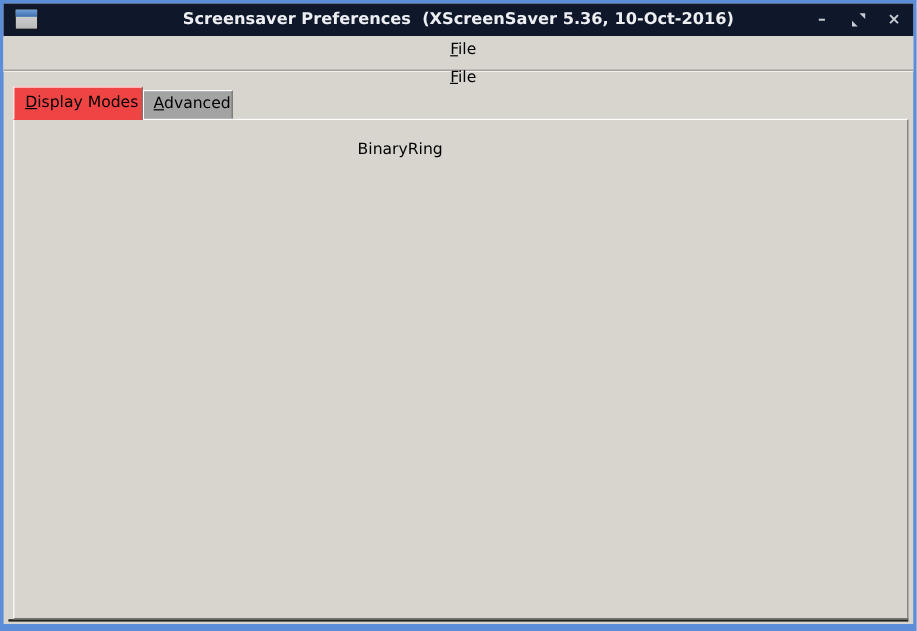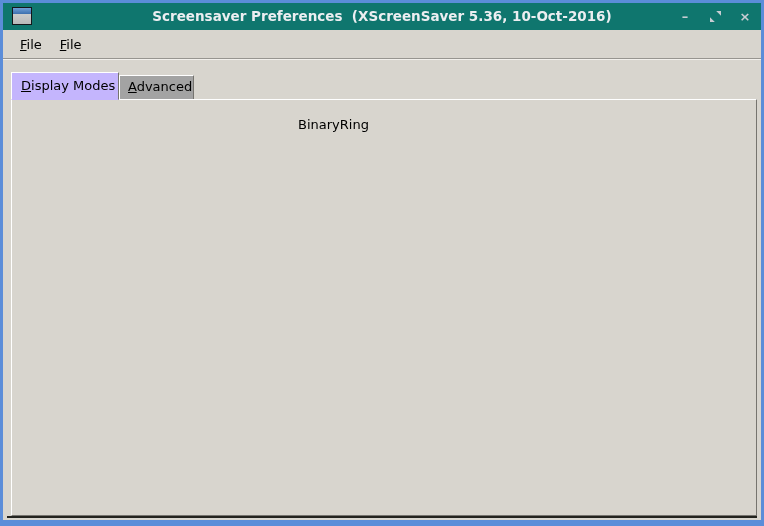--- a/index.html
+++ b/index.html
@@ -3,44 +3,44 @@
 <meta charset="utf-8">
 <style>
   * { margin:0; padding:0; box-sizing:border-box; }
   html,body { width:764px; height:526px; overflow:hidden; }
   body { font-family:"DejaVu Sans","Liberation Sans",sans-serif; font-size:13px; color:#000; }
 
   .screen { position:relative; width:764px; height:526px; background:#5b8dd9; }
   .win { position:absolute; left:3px; top:3px; width:758px; height:517px; background:#d8d5ce; }
 
   
-  .titlebar { position:absolute; left:0; top:0; width:758px; height:27px; background:#0f766e; }
+  .titlebar { position:absolute; left:0; top:0; width:758px; height:27px; background:#0f172a; }
   .titlebar .app-icon { position:absolute; left:9px; top:4px; width:20px; height:18px;
       background:linear-gradient(#d8d8d8,#b9b9b9); border:1px solid #14161a; }
   .titlebar .app-icon::before { content:""; position:absolute; left:0; top:0; width:18px; height:6px;
       background:linear-gradient(#6f9fd8,#3d6fae); }
   .title-text { position:absolute; left:0; top:0; width:100%; height:27px; line-height:27px;
       text-align:center; color:#eceef1; font-weight:bold; font-size:13.5px; white-space:pre; }
   .win-controls { position:absolute; right:8px; top:0; height:27px; display:flex; align-items:center; gap:14px; }
   .wc-btn { width:16px; height:16px; display:flex; align-items:center; justify-content:center;
       color:#c9cdd3; font-weight:bold; font-size:13px; cursor:default; }
   .wc-min { letter-spacing:0; }
 
   
   .menubar { position:absolute; left:0; top:27px; width:758px; height:29px; background:#d8d5ce;
-      border-bottom:1px solid #979590; box-shadow:0 1px 0 #f2f0ec; display:flex; align-items:center; padding-left:8px; }
+      border-bottom:1px solid #979590; box-shadow:0 1px 0 #f2f0ec; display:flex; align-items:center; padding-left:8px;flex-direction:column; }
   .menu-item { padding:4px 9px; }
 
   
   .mn { display:inline-block; }
   .mn::first-letter { text-decoration:underline; }
 
   
   .tab { position:absolute; border:1px solid; border-color:#ffffff #76746f transparent #ffffff; }
-  .tab-active { left:8px; top:69px; width:108px; height:28px; background:#c4b5fd; z-index:3;
+  .tab-active { left:8px; top:69px; width:108px; height:28px; background:#ef4444; z-index:3;
       padding:5px 0 0 9px; }
   .tab-inactive { left:116px; top:72px; width:75px; height:25px; background:#a3a3a3; z-index:1;
       border-bottom-color:#76746f; padding:3px 0 0 8px; }
 
   
   .page { position:absolute; left:8px; top:96px; width:746px; height:417px; background:#d8d5ce;
       border:1px solid; border-color:#ffffff #76746f #76746f #ffffff; z-index:2; }
   .bottom-line { position:absolute; left:4px; top:513px; width:750px; height:2px; background:#23241f; }
 
   

